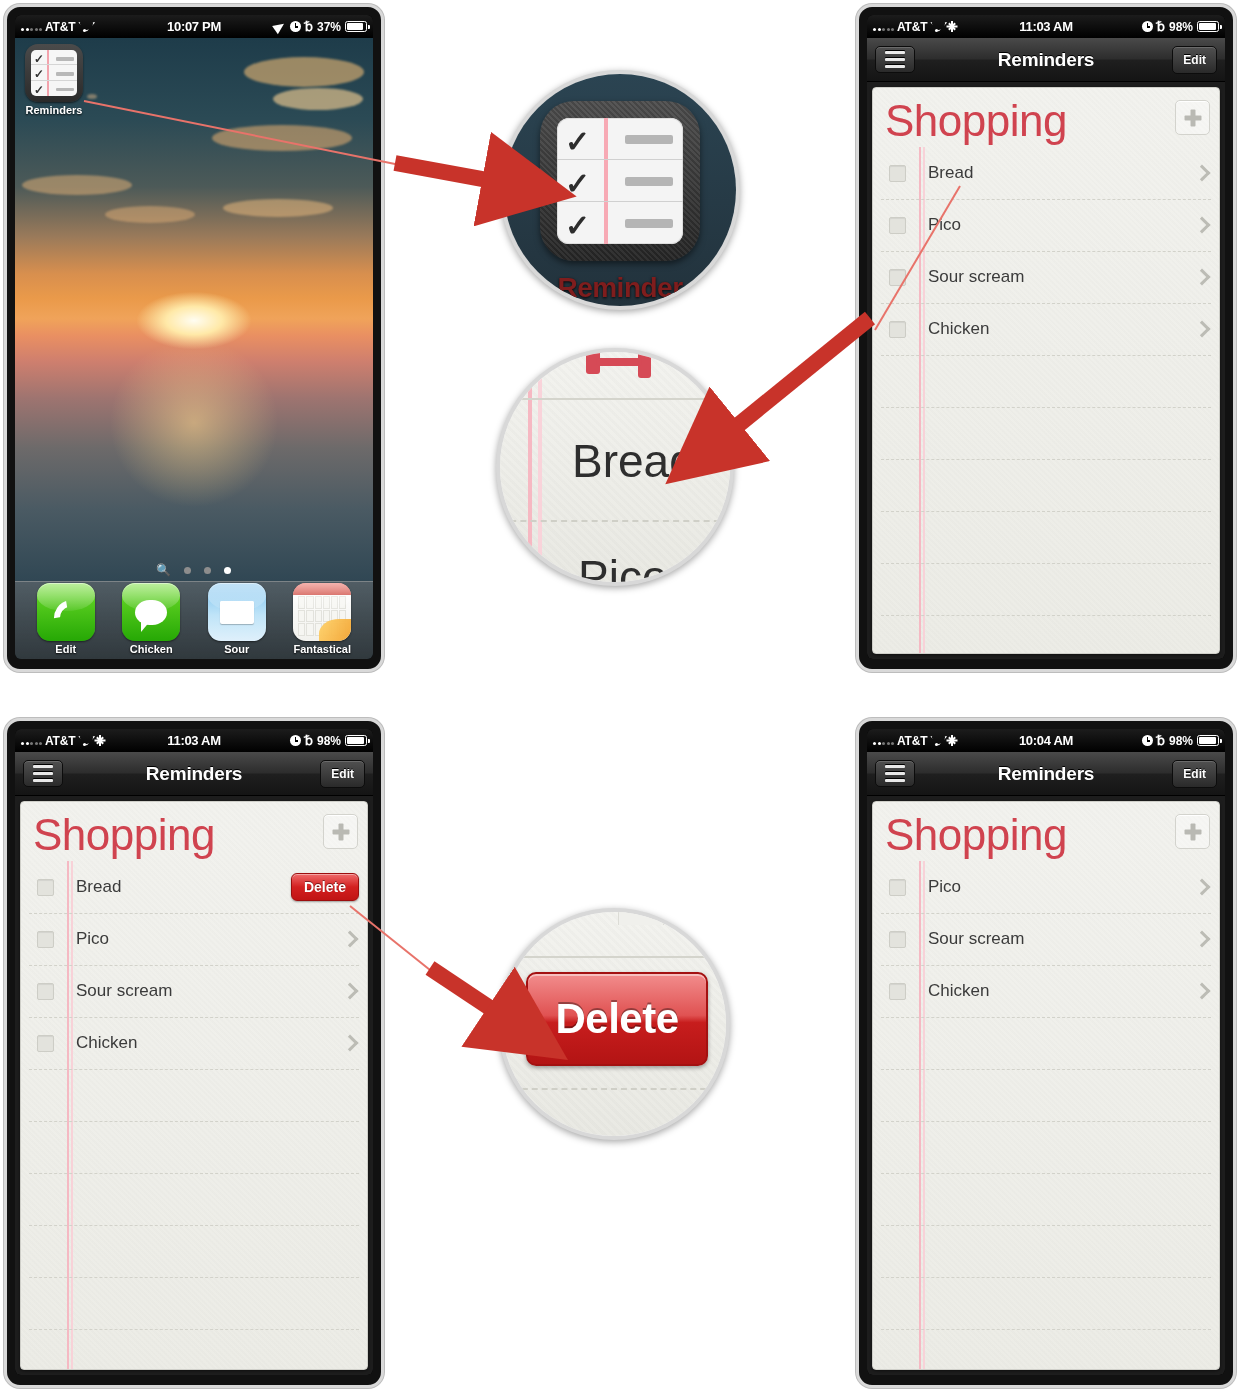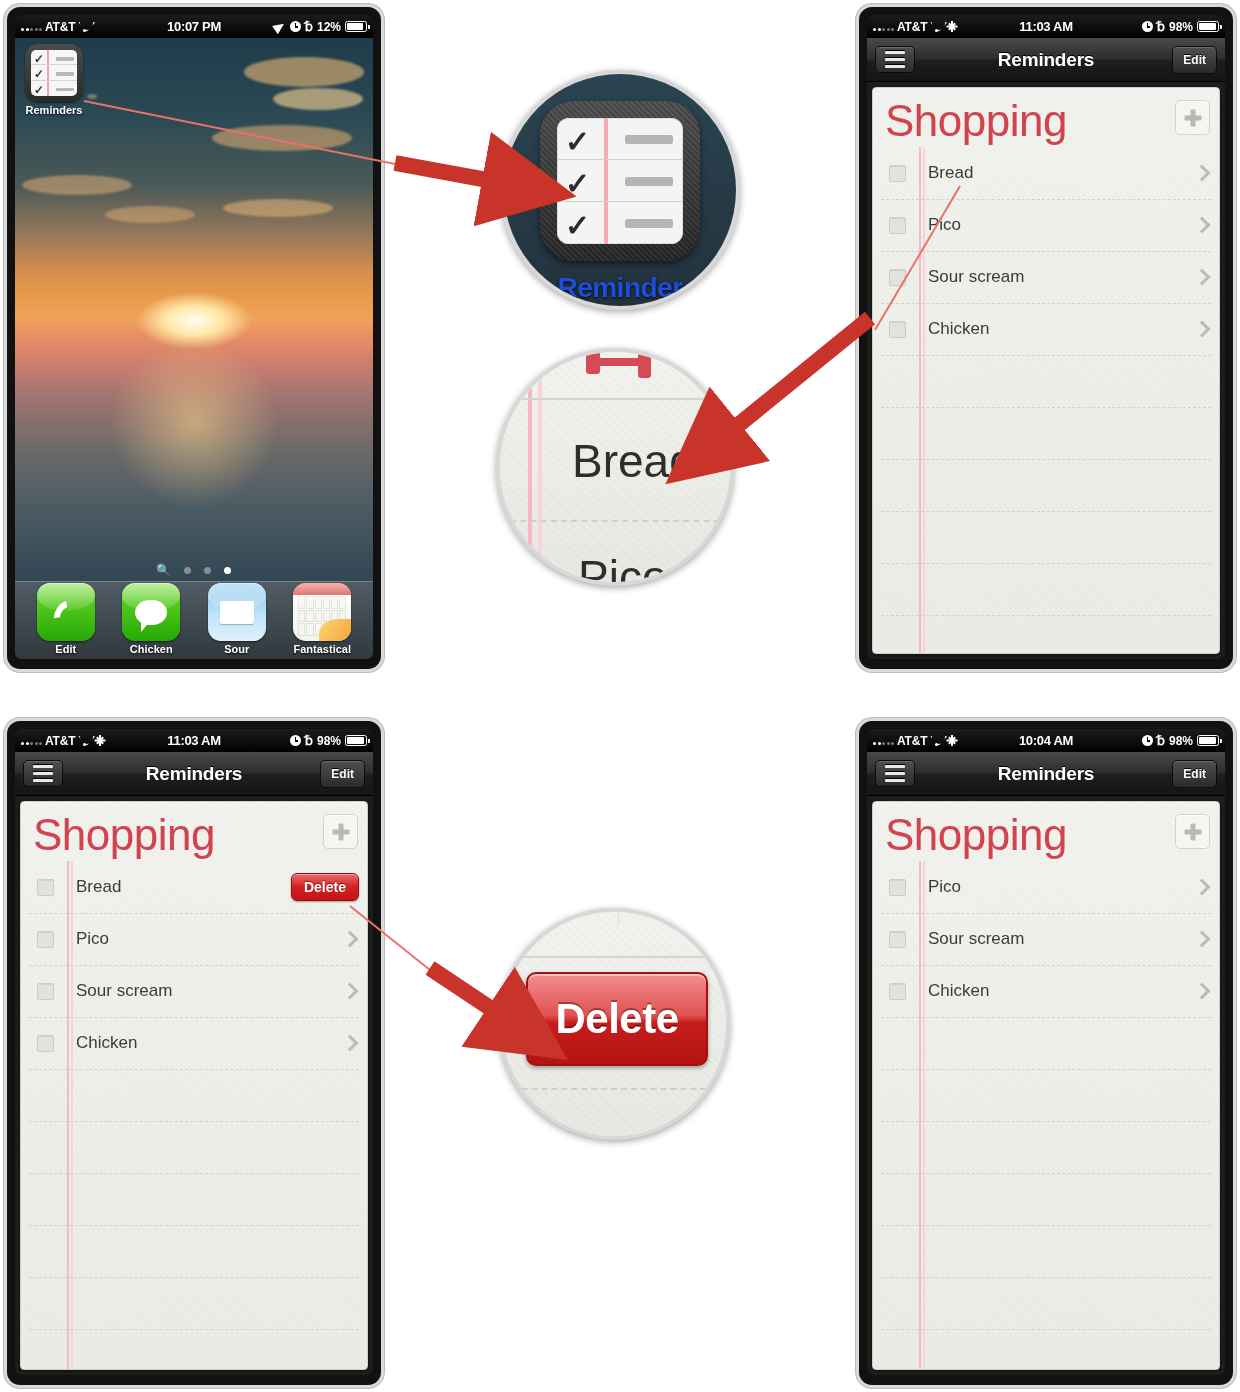--- a/index.html
+++ b/index.html
@@ -254,21 +254,21 @@
   .big-paper{
     position:absolute;left:17px;top:17px;right:17px;bottom:17px;background:#f4f4f4;border-radius:12px;overflow:hidden;
     box-shadow:inset 0 0 0 1px #ddd;
   }
   .big-paper .brow{position:relative;height:33.33%;border-bottom:1px solid #d0d0d0;}
   .big-paper .brow:last-child{border-bottom:none;}
   .big-paper .bchk{position:absolute;left:8px;top:9px;font-size:30px;color:#2d2d2d;font-weight:bold;line-height:1;}
   .big-paper .bln{position:absolute;right:10px;top:17px;width:48px;height:9px;background:#b5b5b5;border-radius:2px;}
   .big-paper .bmarg{position:absolute;left:47px;top:0;bottom:0;width:4px;background:#f7a9b4;}
   .big-label{
-    position:absolute;left:0;right:0;bottom:2px;text-align:center;color:#1d4ed8;font-size:28px;font-weight:bold;
+    position:absolute;left:0;right:0;bottom:2px;text-align:center;color:#7f1d1d;font-size:28px;font-weight:bold;
     text-shadow:0 1px 3px rgba(0,0,0,.9); letter-spacing:-0.5px;
   }
 
   .mag-paper-bg{
     position:absolute;left:0;top:0;width:100%;height:100%;
     background:
       repeating-linear-gradient(45deg, rgba(0,0,0,0.015) 0 3px, rgba(255,255,255,0.015) 3px 6px),
       linear-gradient(#f3f3ef,#e9e9e3);
   }
   .mag-word{ position:absolute; font-size:46px; color:#2e2e2e; }
@@ -312,21 +312,21 @@
               <i></i>
             </span>
           <span class="carrier">AT&amp;T</span>
           <span class="wifi"></span>
         </div>
         <div class="sb-center">10:07 PM</div>
         <div class="sb-right">
           <span class="loc"></span>
           <span class="clockico"></span>
           <span class="bt">␢</span>
-          <span class="pct">12%</span>
+          <span class="pct">37%</span>
           <span class="batt">
               <i style="width:16px"></i>
             </span>
         </div>
       </div>
 
       <div class="home">
         <div class="wall">
           <div class="cloud" style="left:64%;top:3%;width:120px;height:30px;background:rgba(255,196,120,.55);"></div>
           <div class="cloud" style="left:72%;top:8%;width:90px;height:22px;background:rgba(255,214,150,.6);"></div>

